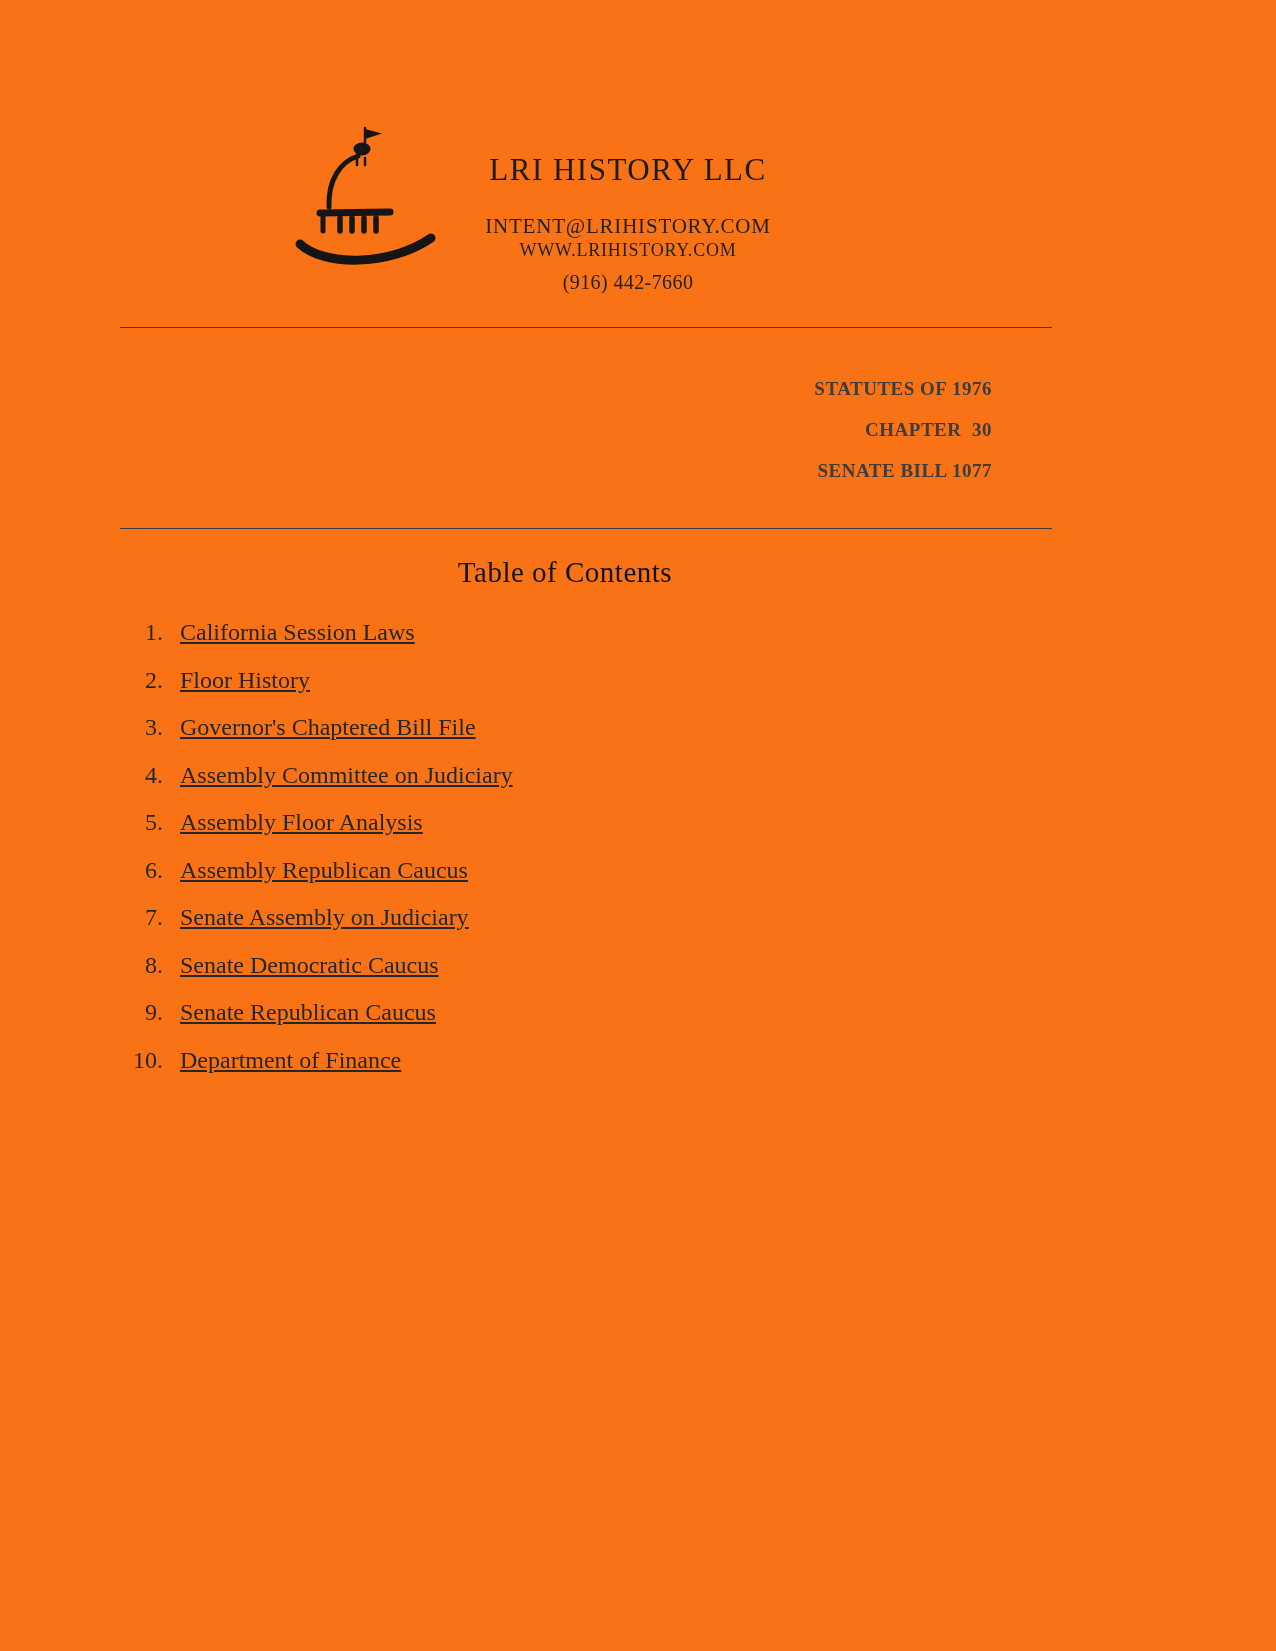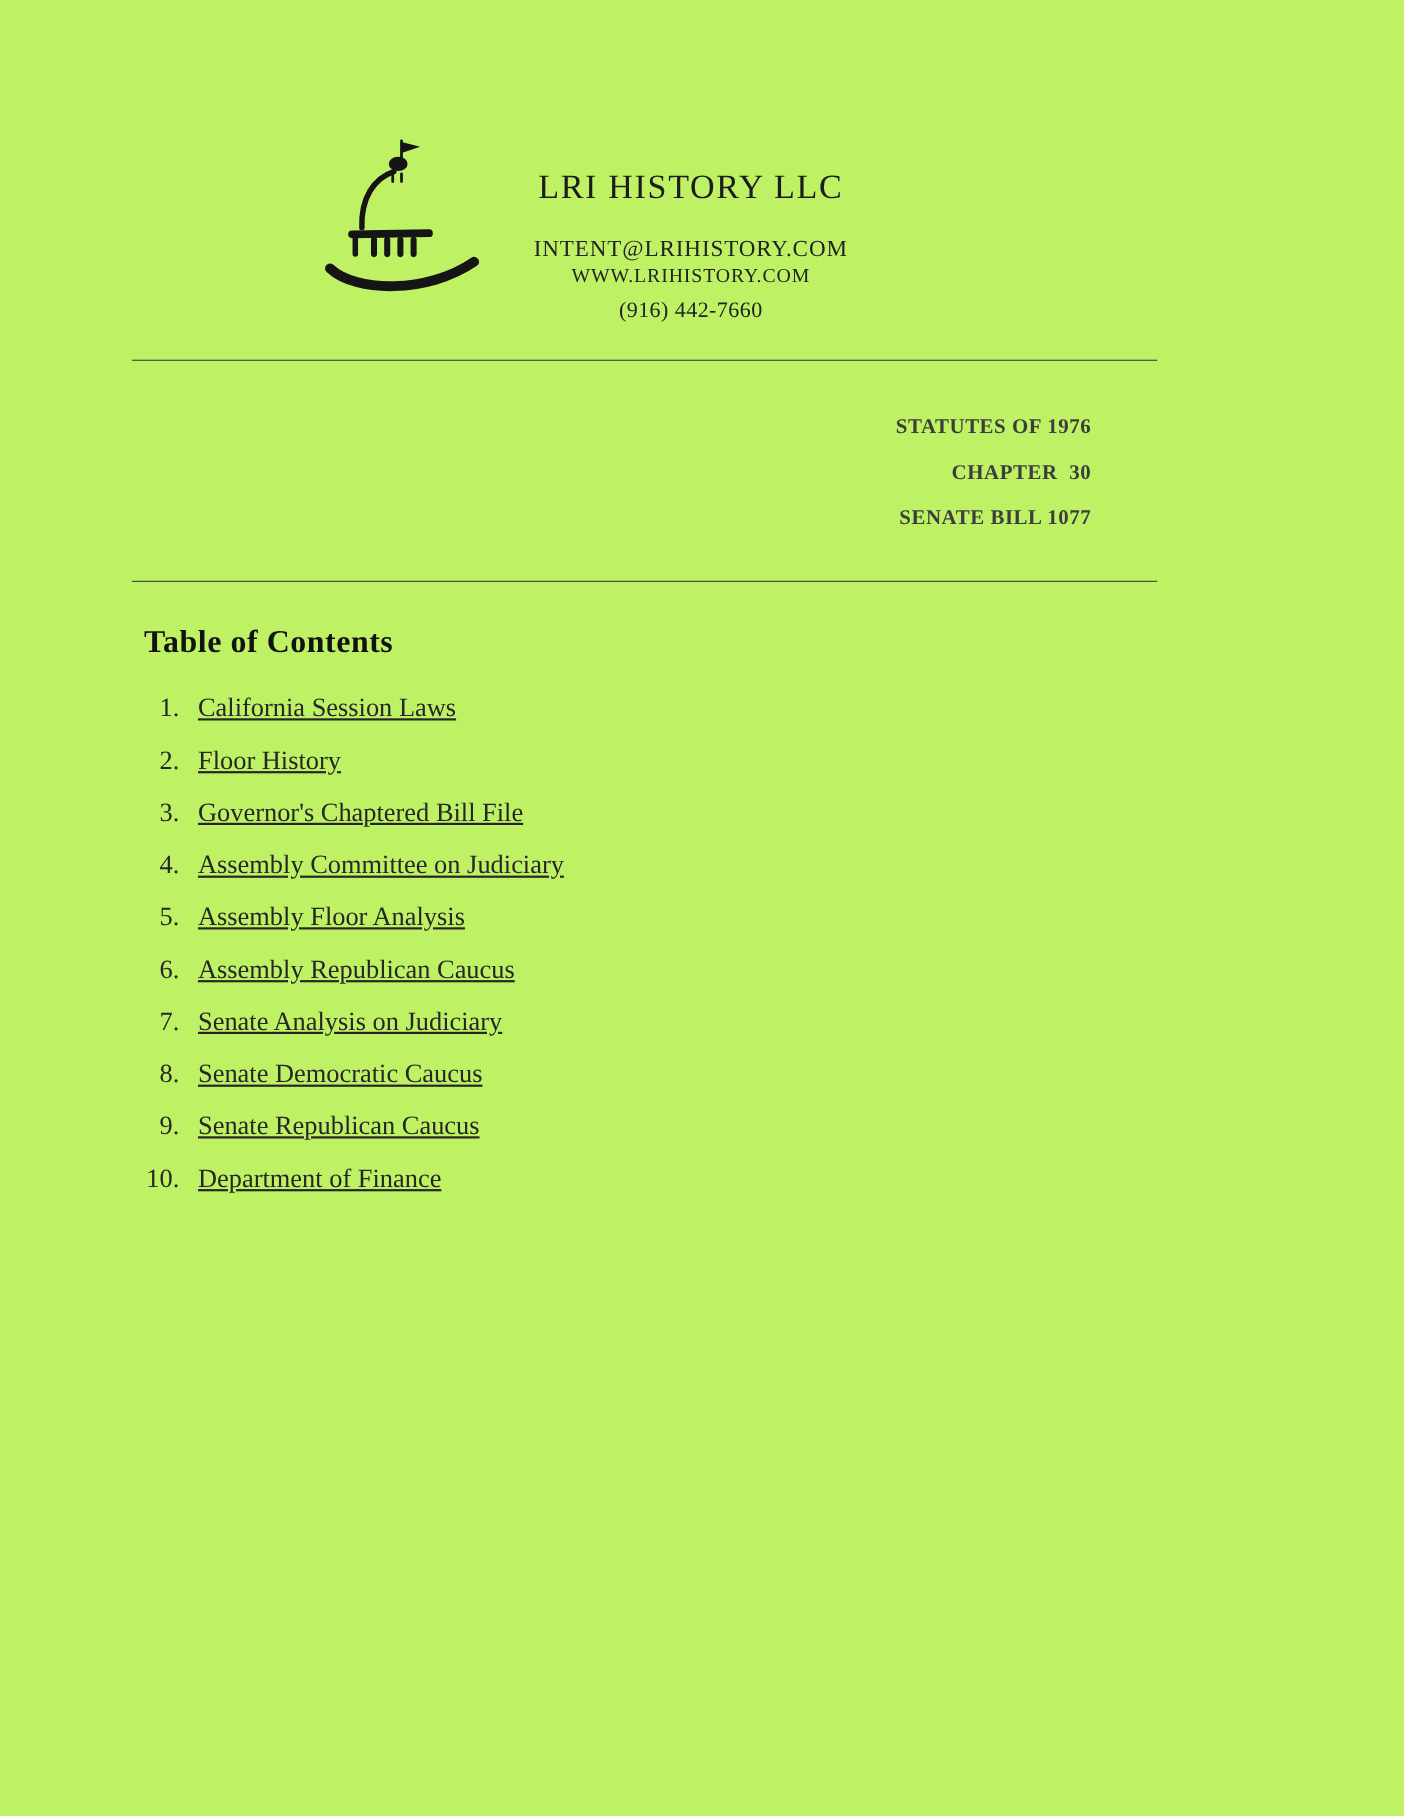--- a/index.html
+++ b/index.html
@@ -4,21 +4,21 @@
 <style>
   html, body {
     margin: 0;
     padding: 0;
     background: #ffffff;
   }
   .page {
     position: relative;
     width: 1276px;
     height: 1651px;
-    background: #bef264;
+    background: #f97316;
     font-family: "Liberation Serif", serif;
     color: #1f1f1f;
     overflow: hidden;
   }
 
   
   .letterhead {
     position: absolute;
     top: 122px;
     left: 295px;
@@ -90,25 +90,26 @@
   }
 
   
   .toc {
     position: absolute;
     top: 552px;
     left: 115px;
     width: 900px;
   }
   .toc-heading {
-    margin: 16px;
+    margin: 4px;
     font-size: 29px;
-    font-weight: bold;
+    font-weight: normal;
     color: #121212;
     letter-spacing: 0.5px;
+    text-align: center;
   }
   .toc-list {
     list-style: none;
     margin: 30px 0 0 0;
     padding: 0;
   }
   .toc-item {
     display: flex;
     align-items: baseline;
     height: 47.5px;
@@ -195,21 +196,21 @@
       <li class="toc-item">
         <span class="toc-num">5.</span>
         <span class="toc-label">Assembly Floor Analysis</span>
       </li>
       <li class="toc-item">
         <span class="toc-num">6.</span>
         <span class="toc-label">Assembly Republican Caucus</span>
       </li>
       <li class="toc-item">
         <span class="toc-num">7.</span>
-        <span class="toc-label">Senate Analysis on Judiciary</span>
+        <span class="toc-label">Senate Assembly on Judiciary</span>
       </li>
       <li class="toc-item">
         <span class="toc-num">8.</span>
         <span class="toc-label">Senate Democratic Caucus</span>
       </li>
       <li class="toc-item">
         <span class="toc-num">9.</span>
         <span class="toc-label">Senate Republican Caucus</span>
       </li>
       <li class="toc-item">

